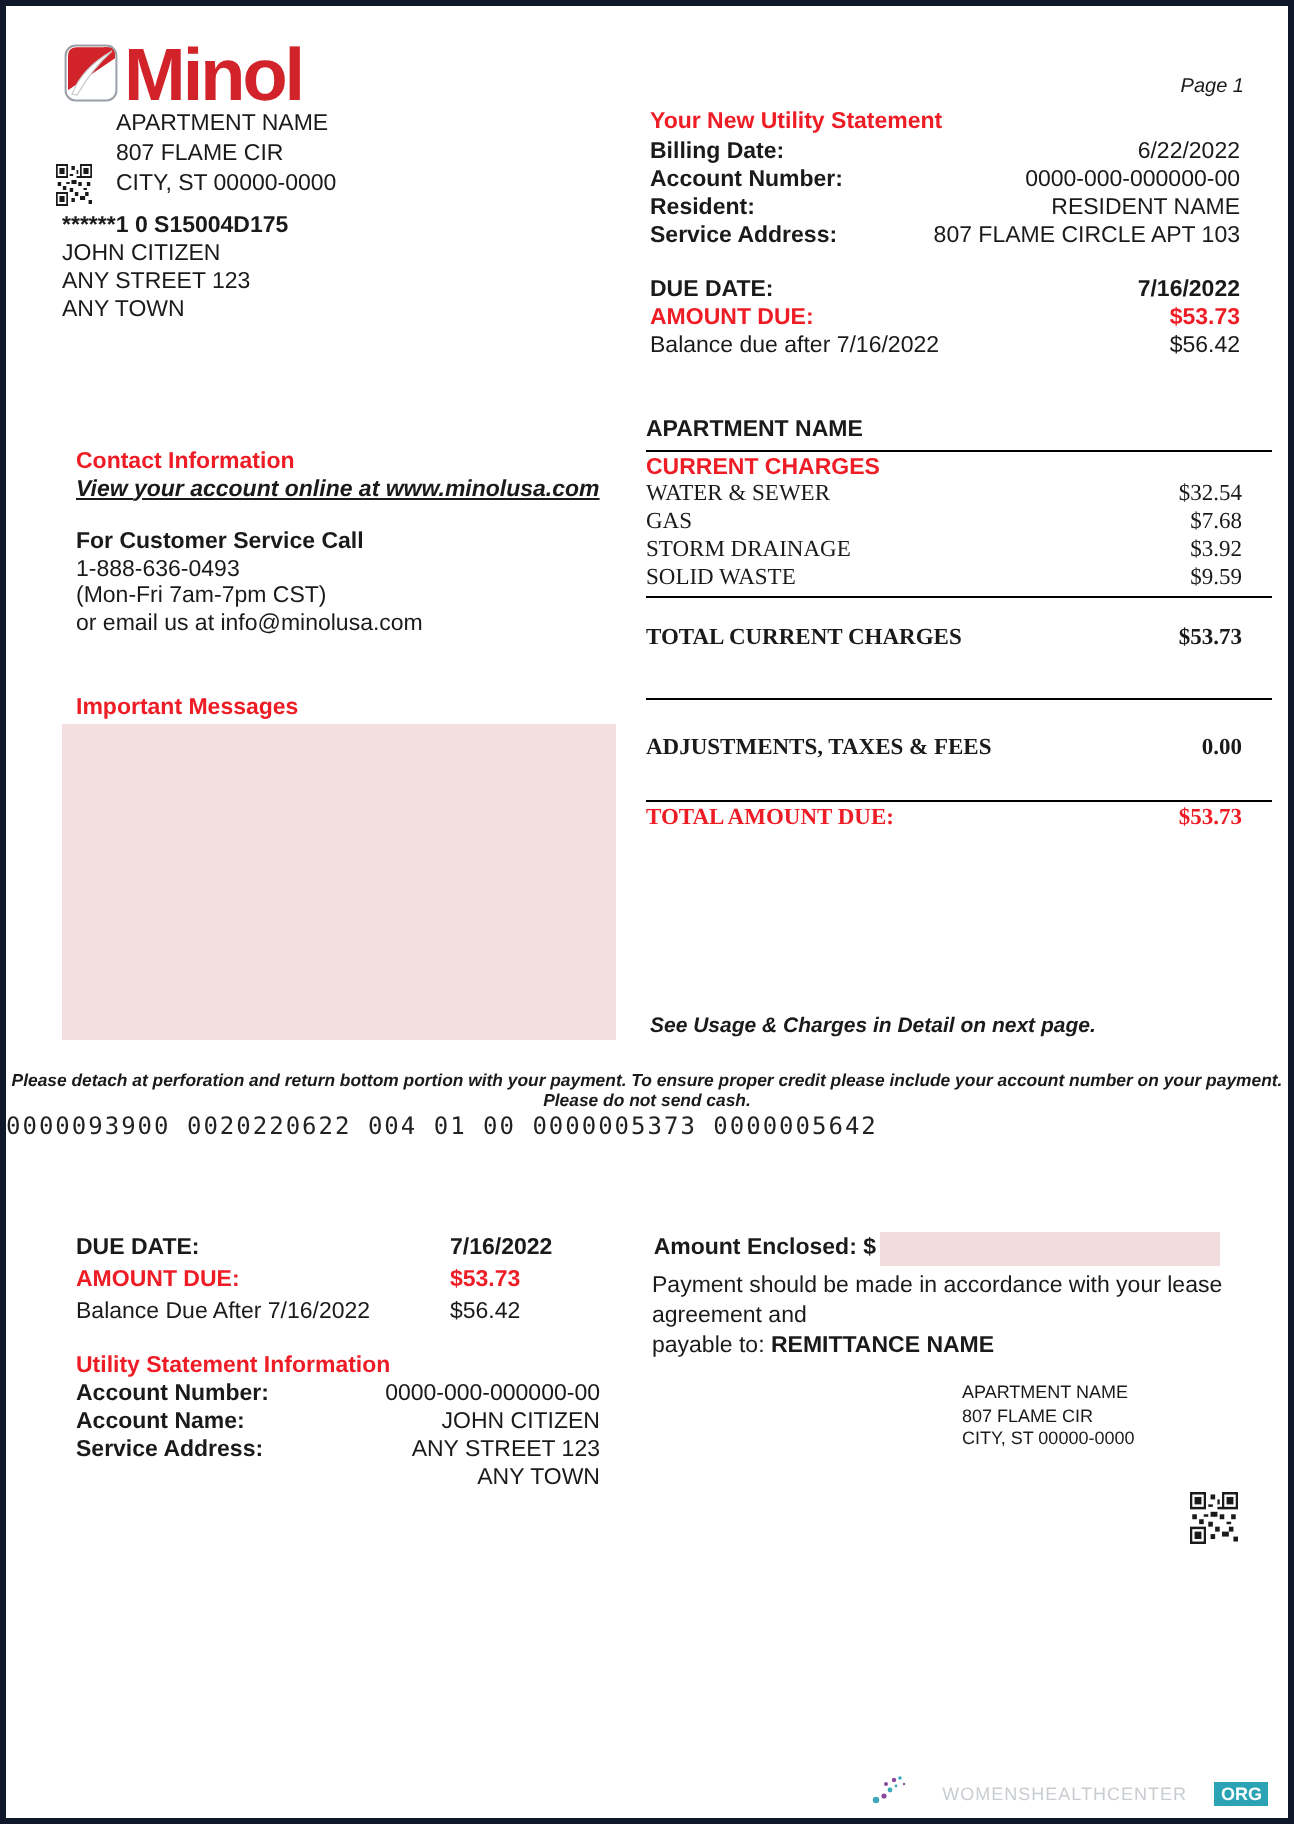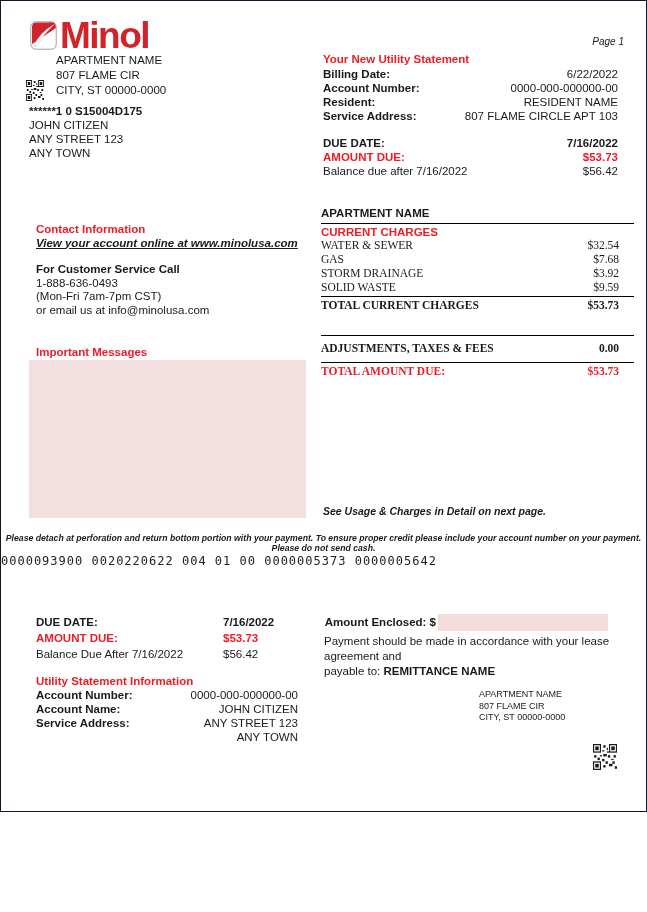--- a/index.html
+++ b/index.html
@@ -1,20 +1,20 @@
 <!DOCTYPE html>
 <html><head>
 <meta charset="utf-8">
 <style>
   * { margin:0; padding:0; box-sizing:border-box; }
   html,body { background:#ffffff; }
   body { font-family:"Liberation Sans", sans-serif; color:#1a1a1a; }
   .page {
-    position:relative; width:647px; height:812px; margin:0 auto;
-    background:#ffffff; border:1px solid #0f172a; overflow:hidden;
+    position:relative; width:647px; height:912px; margin:0 auto;
+    background:#ffffff; border:3px solid #0f172a; overflow:hidden;
     font-size:11.5px;
   }
   .abs { position:absolute; }
   .bold { font-weight:bold; }
   .red { color:#ee1c25; }
 
   
   .logo-wrap { left:29px; top:18px; display:flex; align-items:center; gap:3px; }
   .brand-name { font-weight:bold; color:#d2232a; font-size:37px; letter-spacing:-1.5px; line-height:34px; }
   .prop-addr { left:55px; top:52px; line-height:15px; font-size:11.5px; }
@@ -38,24 +38,24 @@
   .contact .gap { height:13px; }
   .msg-head { left:35px; top:345px; color:#ee1c25; font-weight:bold; }
   .msg-box { left:28px; top:359px; width:277px; height:158px; background:#f3dfdf; }
 
   
   .charges { left:320px; top:206px; width:313px; line-height:13.7px; }
   .charges .thead { font-weight:bold; padding-bottom:2px; border-bottom:1.5px solid #000; }
   .charges .sect { color:#ee1c25; font-weight:bold; margin-top:2px; }
   .row { display:flex; justify-content:space-between;font-family:Liberation Serif, serif; }
   .row .amt { padding-right:15px; }
-  .charges .rule-top { border-top:1.5px solid #000; margin-top:2px; padding-top:2px; }
+  .charges .rule-top { border-top:1.5px solid #000; margin-top:2px; padding-top:14px; }
   .charges .total-row { font-weight:bold; }
   .charges .spacer { height:22px; }
-  .adj-block { border-top:1.5px solid #000; border-bottom:1.5px solid #000; padding:6px 0; font-weight:bold; }
+  .adj-block { border-top:1.5px solid #000; border-bottom:1.5px solid #000; padding:18px 0; font-weight:bold; }
   .tdue { color:#ee1c25; font-weight:bold; margin-top:2px; }
 
   .usage-note { left:322px; top:504px; font-weight:bold; font-style:italic; font-size:10.5px; }
 
   
   .detach { left:0; top:532px; width:100%; text-align:center; font-size:8.7px; font-style:italic; font-weight:bold; }
   .ocr { left:0; top:553px; width:100%; text-align:left;
          font-family:"DejaVu Sans Mono", monospace; font-size:12px; letter-spacing:1px; color:#222; }
 
   

